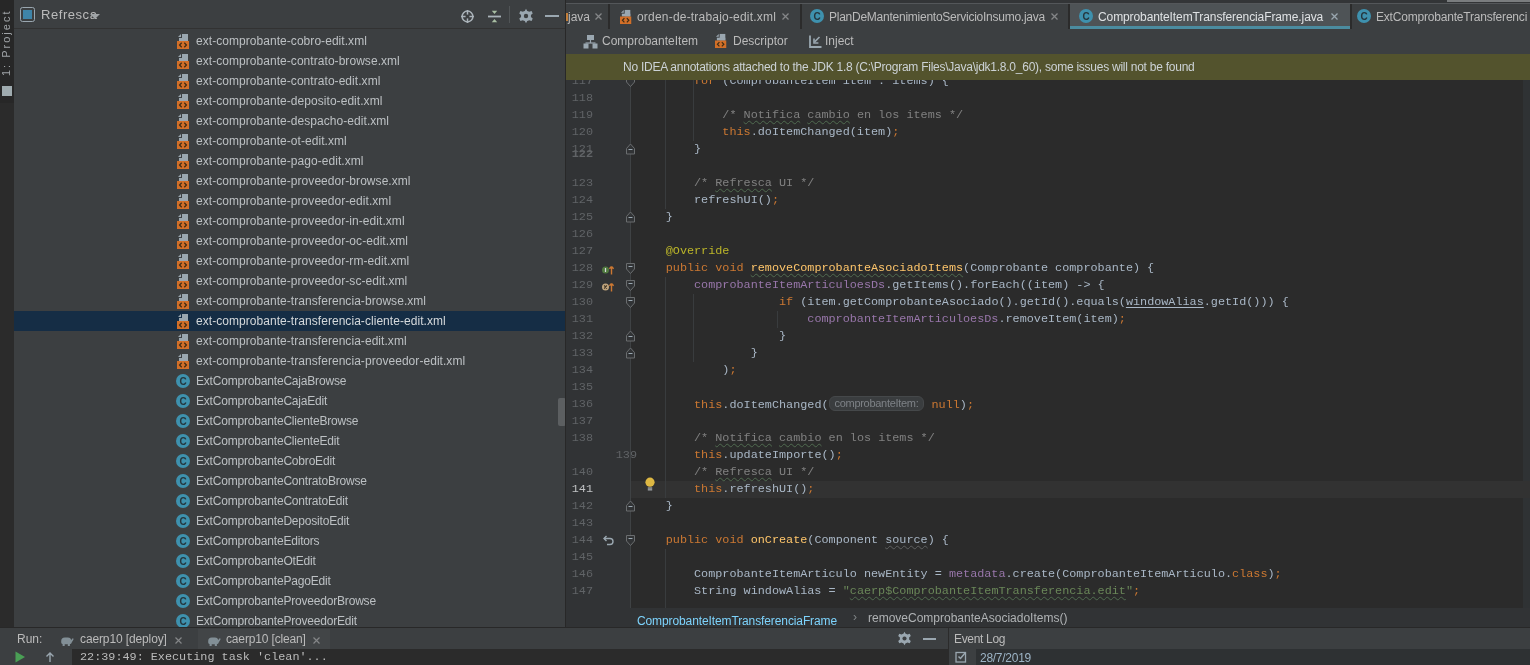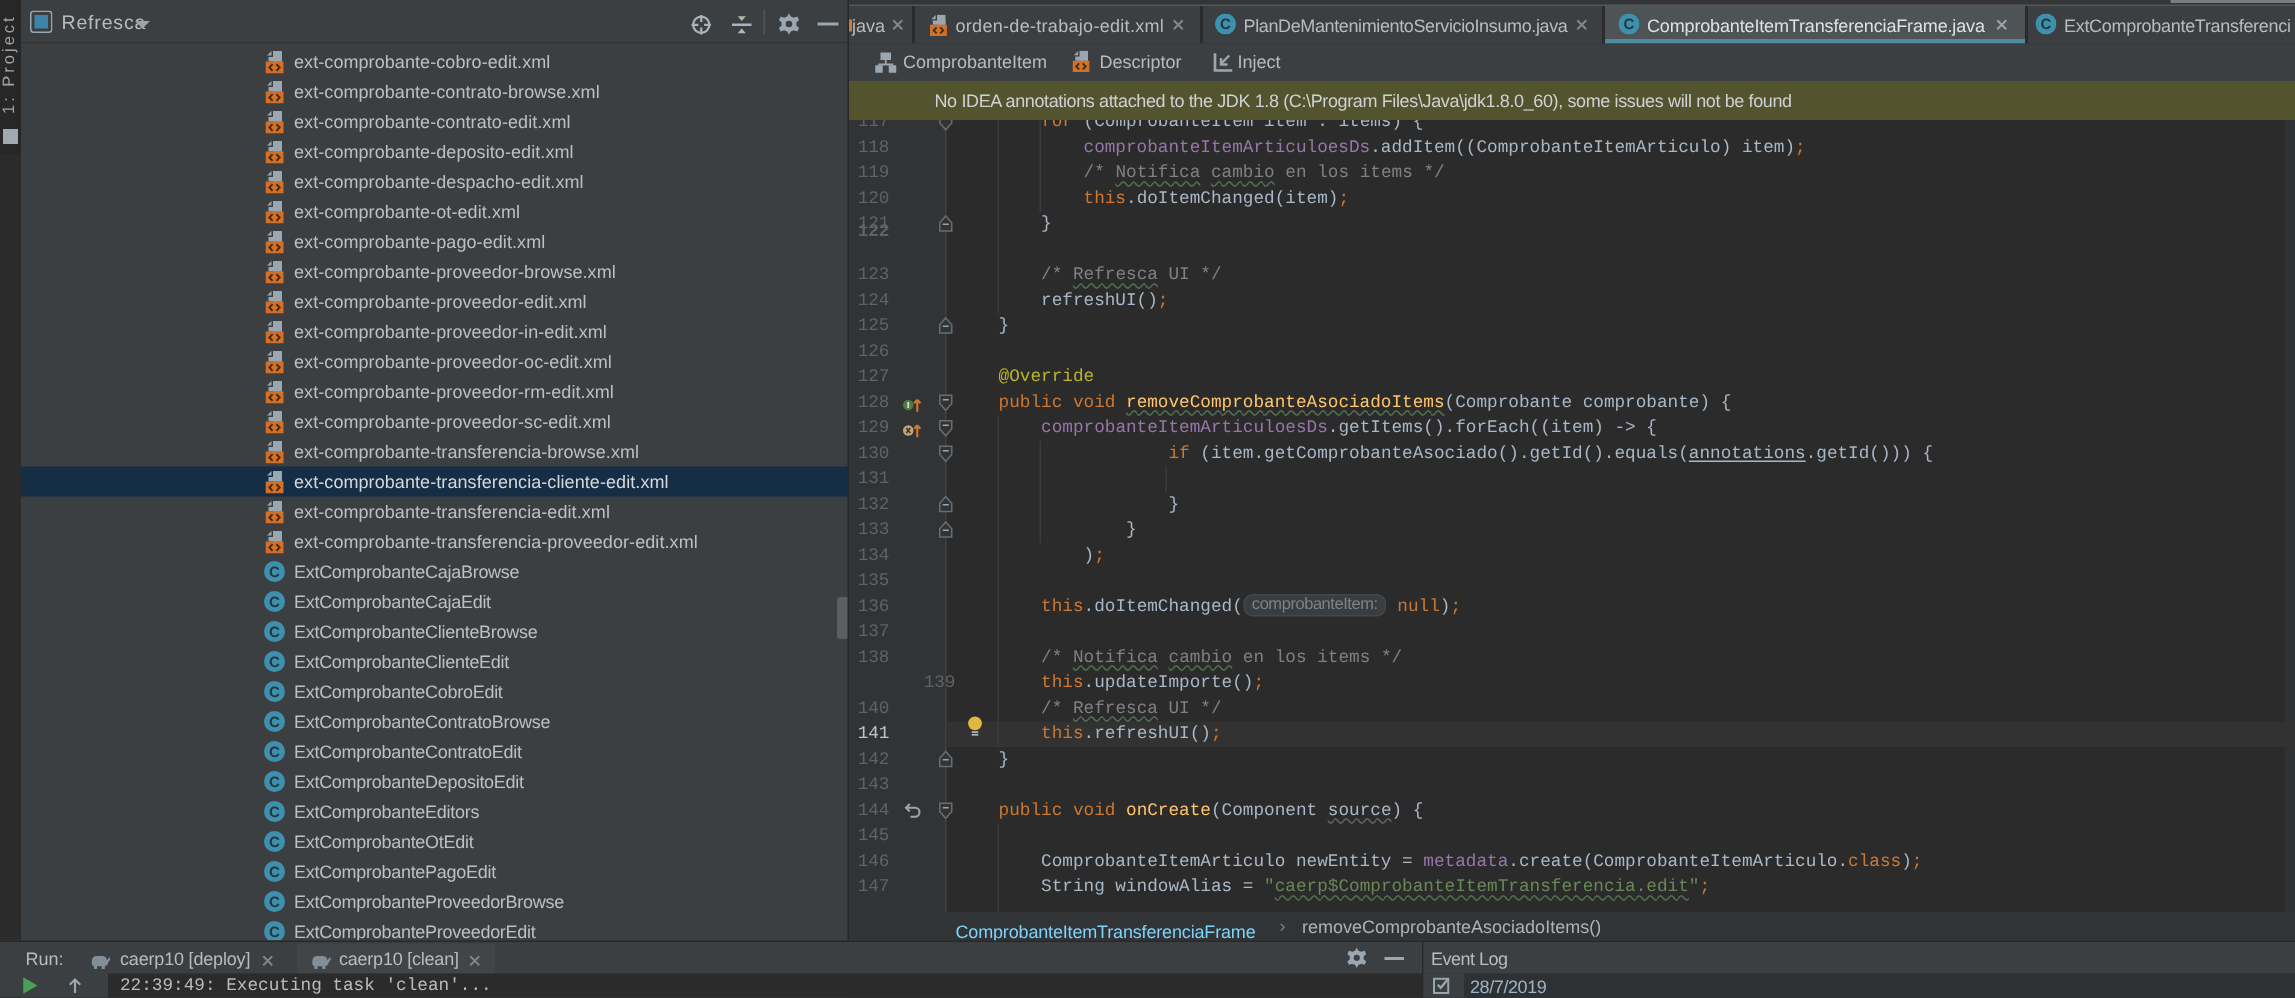--- a/index.html
+++ b/index.html
@@ -442,31 +442,31 @@
   <div class="ln" style="top:368px;color:#606366;margin-left:44px;">139</div>
   <div class="ln" style="top:385px;color:#606366;">140</div>
   <div class="ln" style="top:402px;color:#c0c2c4;">141</div>
   <div class="ln" style="top:419px;color:#606366;">142</div>
   <div class="ln" style="top:436px;color:#606366;">143</div>
   <div class="ln" style="top:453px;color:#606366;">144</div>
   <div class="ln" style="top:470px;color:#606366;">145</div>
   <div class="ln" style="top:487px;color:#606366;">146</div>
   <div class="ln" style="top:504px;color:#606366;">147</div>
   <div class="cl" style="top:-6px;">        <span class="kw">for</span> (ComprobanteItem item : items) {</div>
-  <div class="cl" style="top:11px;">            <span class="fld">comprobanteItemArticuloesDs</span>.addItem((ComprobanteItemArticulo) item)<span class="sc">;</span></div>
   <div class="cl" style="top:28px;">            <span class="com">/* <span class="wav">Notifica</span> <span class="wav">cambio</span> en los items */</span></div>
   <div class="cl" style="top:45px;">            <span class="kw">this</span>.doItemChanged(item)<span class="sc">;</span></div>
   <div class="cl" style="top:62px;">        }</div>
   <div class="cl" style="top:96px;">        <span class="com">/* <span class="wav">Refresca</span> UI */</span></div>
   <div class="cl" style="top:113px;">        refreshUI()<span class="sc">;</span></div>
   <div class="cl" style="top:130px;">    }</div>
   <div class="cl" style="top:164px;">    <span class="ann">@Override</span></div>
   <div class="cl" style="top:181px;">    <span class="kw">public void </span><span class="mth wav">removeComprobanteAsociadoItems</span>(Comprobante comprobante) {</div>
   <div class="cl" style="top:198px;">        <span class="fld">comprobanteItemArticuloesDs</span>.getItems().forEach((item) -&gt; {</div>
-  <div class="cl" style="top:215px;">                    <span class="kw">if</span> (item.getComprobanteAsociado().getId().equals(<span class="und">annotations</span>.getId())) {</div>
+  <div class="cl" style="top:215px;">                    <span class="kw">if</span> (item.getComprobanteAsociado().getId().equals(<span class="und">windowAlias</span>.getId())) {</div>
+  <div class="cl" style="top:232px;">                        <span class="fld">comprobanteItemArticuloesDs</span>.removeItem(item)<span class="sc">;</span></div>
   <div class="cl" style="top:249px;">                    }</div>
   <div class="cl" style="top:266px;">                }</div>
   <div class="cl" style="top:283px;">            )<span class="sc">;</span></div>
   <div class="cl" style="top:317px;">        <span class="kw">this</span>.doItemChanged(<span class="hint">comprobanteItem:</span> <span class="kw">null</span>)<span class="sc">;</span></div>
   <div class="cl" style="top:351px;">        <span class="com">/* <span class="wav">Notifica</span> <span class="wav">cambio</span> en los items */</span></div>
   <div class="cl" style="top:368px;">        <span class="kw">this</span>.updateImporte()<span class="sc">;</span></div>
   <div class="cl" style="top:385px;">        <span class="com">/* <span class="wav">Refresca</span> UI */</span></div>
   <div class="cl" style="top:402px;">        <span class="kw">this</span>.refreshUI()<span class="sc">;</span></div>
   <div class="cl" style="top:419px;">    }</div>
   <div class="cl" style="top:453px;">    <span class="kw">public void </span><span class="mth">onCreate</span>(Component <span class="wavg">source</span>) {</div>

